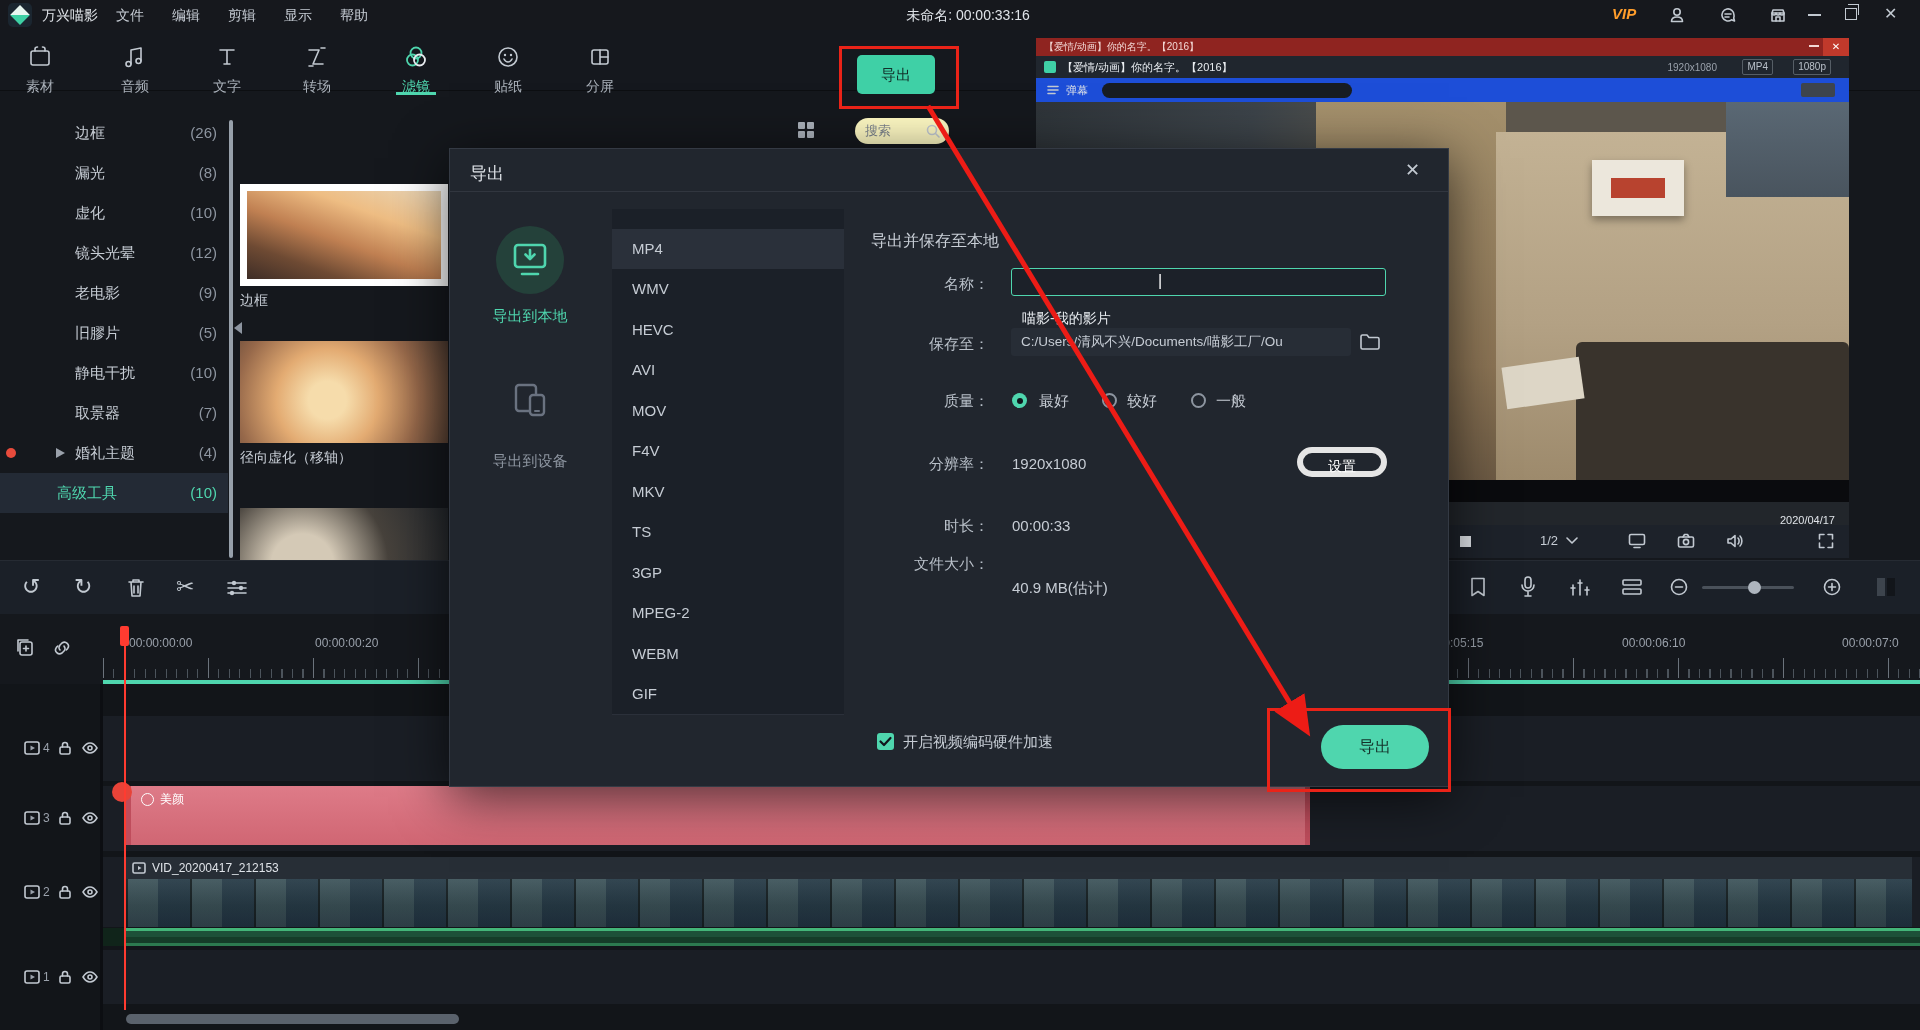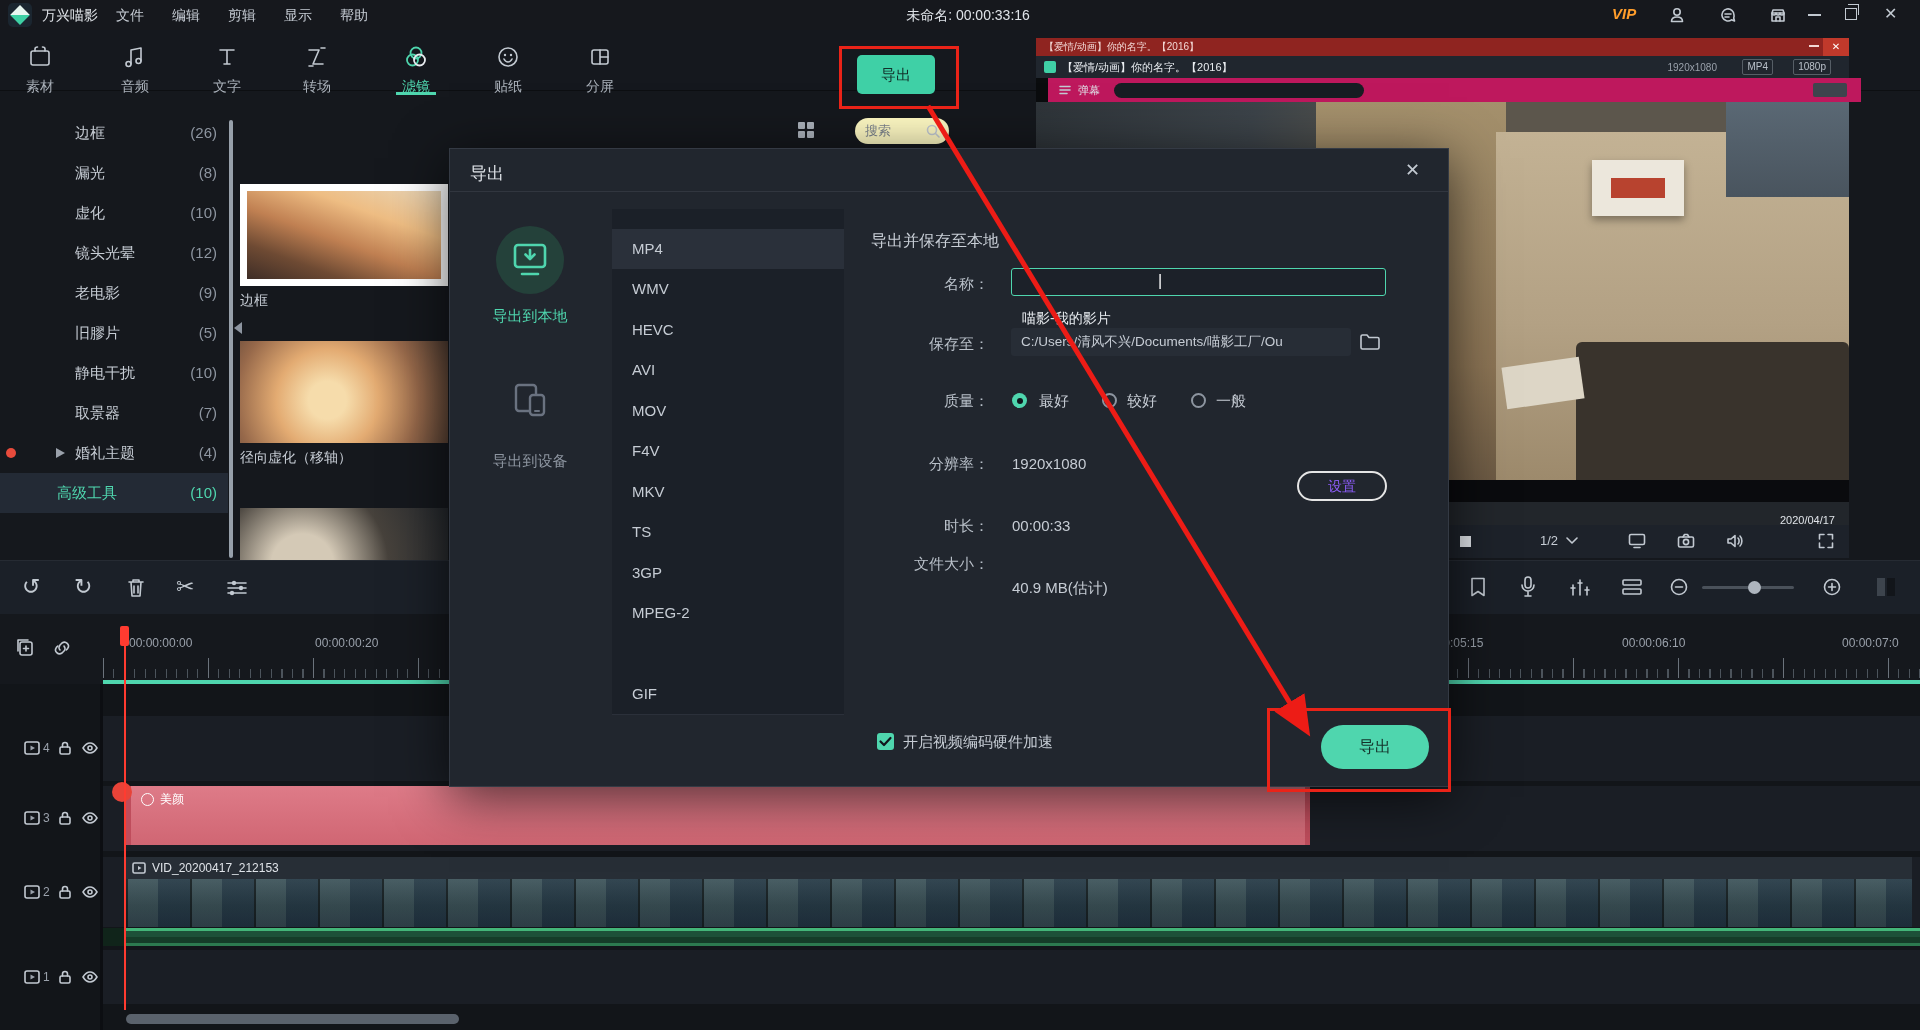--- a/index.html
+++ b/index.html
@@ -224,21 +224,21 @@
       <div class="abs" style="right:0;top:0;width:26px;height:18px;background:#c0392b;color:#fff;font-size:10px;text-align:center;line-height:18px;">✕</div>
       <div class="abs" style="right:30px;top:7px;width:10px;height:2px;background:#f2d7d4;"></div>
     </div>
     <div class="abs row" style="left:0;top:18px;width:813px;height:22px;background:#20262e;">
       <div style="width:12px;height:12px;background:#3fd0a6;border-radius:2px;margin:0 6px 0 8px;"></div>
       <span style="font-size:11px;color:#e8ecf0;white-space:nowrap;">【爱情/动画】你的名字。【2016】</span>
       <span class="abs" style="right:132px;font-size:10px;color:#9aa1ab;">1920x1080</span>
       <span class="abs chip" style="right:76px;">MP4</span>
       <span class="abs chip" style="right:18px;">1080p</span>
     </div>
-    <div class="abs row" style="left:12px;top:40px;width:813px;height:24px;background:#be185d;">
+    <div class="abs row" style="left:0;top:40px;width:813px;height:24px;background:#1d4ed8;">
       <svg width="14" height="14" viewBox="0 0 14 14" style="margin-left:10px;">
           <path class="ic" d="M2 3.5h10M2 7h10M2 10.5h7"></path>
         </svg>
       <span style="font-size:11px;color:#dfe3e8;margin-left:6px;">弹幕</span>
       <div style="width:250px;height:15px;background:#181d23;border-radius:8px;margin-left:14px;"></div>
       <div class="abs" style="right:14px;width:34px;height:14px;background:#3d444d;border-radius:2px;"></div>
     </div>
 
     <div class="abs" style="left:0;top:64px;width:813px;height:378px;background:#5c564c;overflow:hidden;">
       <div class="abs" style="left:0;top:0;width:300px;height:378px;background:linear-gradient(100deg,#2e3439 0%,#3c4349 60%,#57554d 100%);"></div>
@@ -500,20 +500,23 @@
         </div>
       <div class="fmt-item" style="top:303px;">
           <span>TS</span>
         </div>
       <div class="fmt-item" style="top:344px;">
           <span>3GP</span>
         </div>
       <div class="fmt-item" style="top:384px;">
           <span>MPEG-2</span>
         </div>
+      <div class="fmt-item" style="top:425px;">
+          <span>WEBM</span>
+        </div>
       <div class="fmt-item" style="top:465px;">
           <span>GIF</span>
         </div>
     </div>
 
     <span class="abs" style="left:421px;top:82px;font-size:16px;color:#c9cfd7;">导出并保存至本地</span>
 
     <span class="flabel" style="left:419px;top:126px;">名称：</span>
     <div class="abs" style="left:561px;top:119px;width:375px;height:28px;background:#1c2129;border:1.5px solid #4fd6ae;border-radius:3px;box-sizing:border-box;">
       <span style="position:absolute;left:10px;top:4px;font-size:14px;color:#e8ecf0;margin-top:37px;">喵影-我的影片</span>
@@ -531,21 +534,21 @@
     <span class="flabel" style="left:419px;top:243px;">质量：</span>
     <div class="radio sel" style="left:562px;top:244px;"></div>
     <span class="rlabel" style="left:589px;top:243px;">最好</span>
     <div class="radio" style="left:652px;top:244px;"></div>
     <span class="rlabel" style="left:677px;top:243px;">较好</span>
     <div class="radio" style="left:741px;top:244px;"></div>
     <span class="rlabel" style="left:766px;top:243px;">一般</span>
 
     <span class="flabel" style="left:419px;top:306px;">分辨率：</span>
     <span class="fvalue" style="left:562px;top:306px;">1920x1080</span>
-    <div class="abs" style="left:847px;top:298px;width:90px;height:30px;border:2px solid #e5e5e5;border-radius:16px;box-sizing:border-box;text-align:center;line-height:26px;font-size:14px;color:#8b5cf6;margin-top:24px;">设置</div>
+    <div class="abs" style="left:847px;top:298px;width:90px;height:30px;border:6px solid #e5e5e5;border-radius:16px;box-sizing:border-box;text-align:center;line-height:26px;font-size:14px;color:#ffffff;">设置</div>
 
     <span class="flabel" style="left:419px;top:368px;">时长：</span>
     <span class="fvalue" style="left:562px;top:368px;">00:00:33</span>
 
     <span class="flabel" style="left:419px;top:406px;">文件大小：</span>
     <span class="fvalue" style="left:562px;top:430px;">40.9 MB(估计)</span>
 
     <div class="abs" style="left:427px;top:584px;width:17px;height:17px;border-radius:3px;background:#4fd6ae;">
       <svg width="17" height="17" viewBox="0 0 17 17">
           <path d="M3.5 8.5l3.5 3.5 6.5-7" stroke="#10151c" stroke-width="2.2" fill="none" stroke-linecap="round" stroke-linejoin="round"></path>

